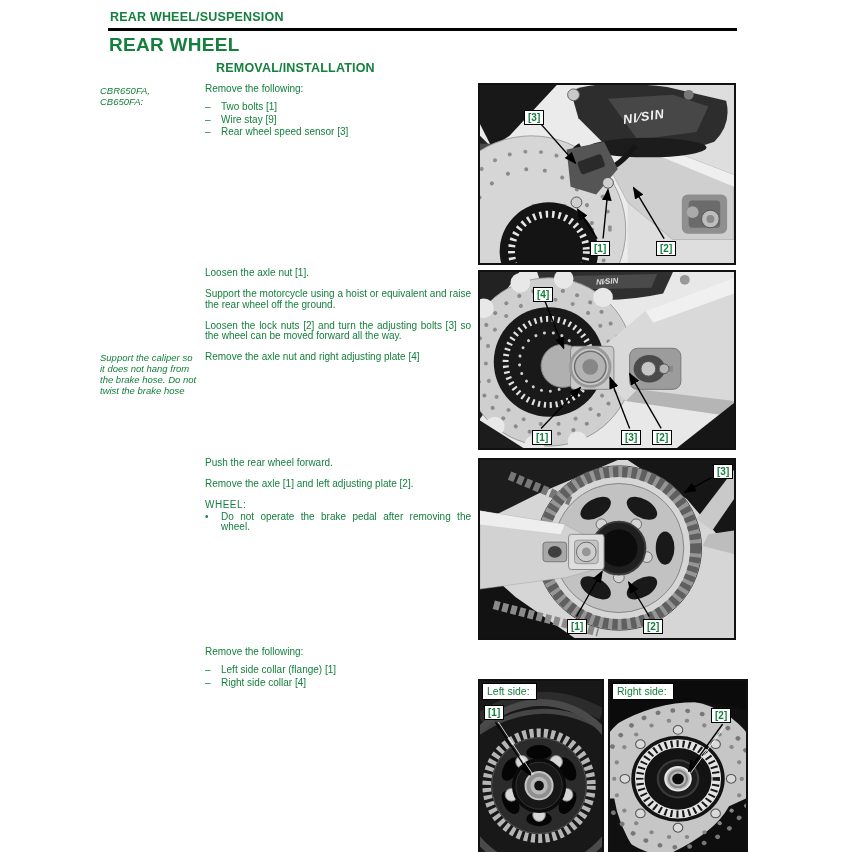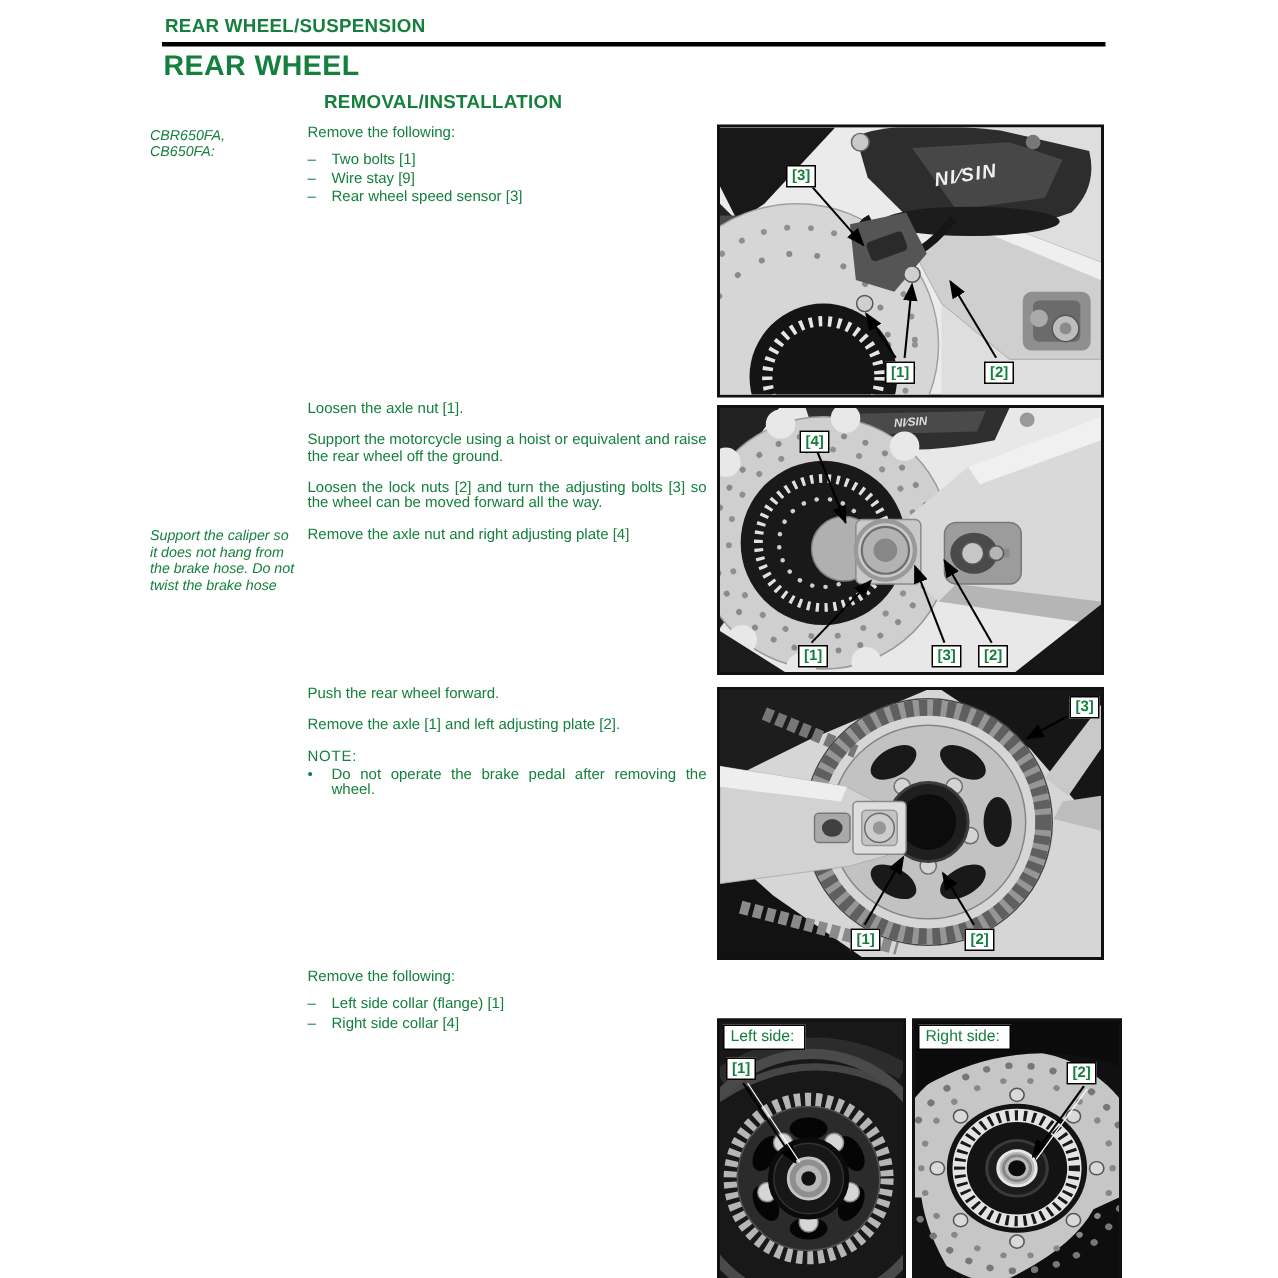--- a/index.html
+++ b/index.html
@@ -71,21 +71,21 @@
     <p>Loosen the axle nut [1].</p>
     <p>Support the motorcycle using a hoist or equivalent and raise the rear wheel off the ground.</p>
     <p>Loosen the lock nuts [2] and turn the adjusting bolts [3] so the wheel can be moved forward all the way.</p>
     <p>Remove the axle nut and right adjusting plate [4]</p>
   </div>
   <div class="margin-note" style="top:352px">Support the caliper so it does not hang from the brake hose. Do not twist the brake hose</div>
 
   <div class="body-block" style="top:458px">
     <p>Push the rear wheel forward.</p>
     <p>Remove the axle [1] and left adjusting plate [2].</p>
-    <p class="note-label">NOTE:</p>
+    <p class="note-label">WHEEL:</p>
     <div class="li" style="line-height:10.5px">
       <span class="mark">•</span>
       <span style="text-align:justify">Do not operate the brake pedal after removing the wheel.</span>
     </div>
   </div>
 
   <div class="body-block" style="top:647px">
     <p>Remove the following:</p>
     <div class="tlist" style="margin-top:-4px">
       <div class="li">

